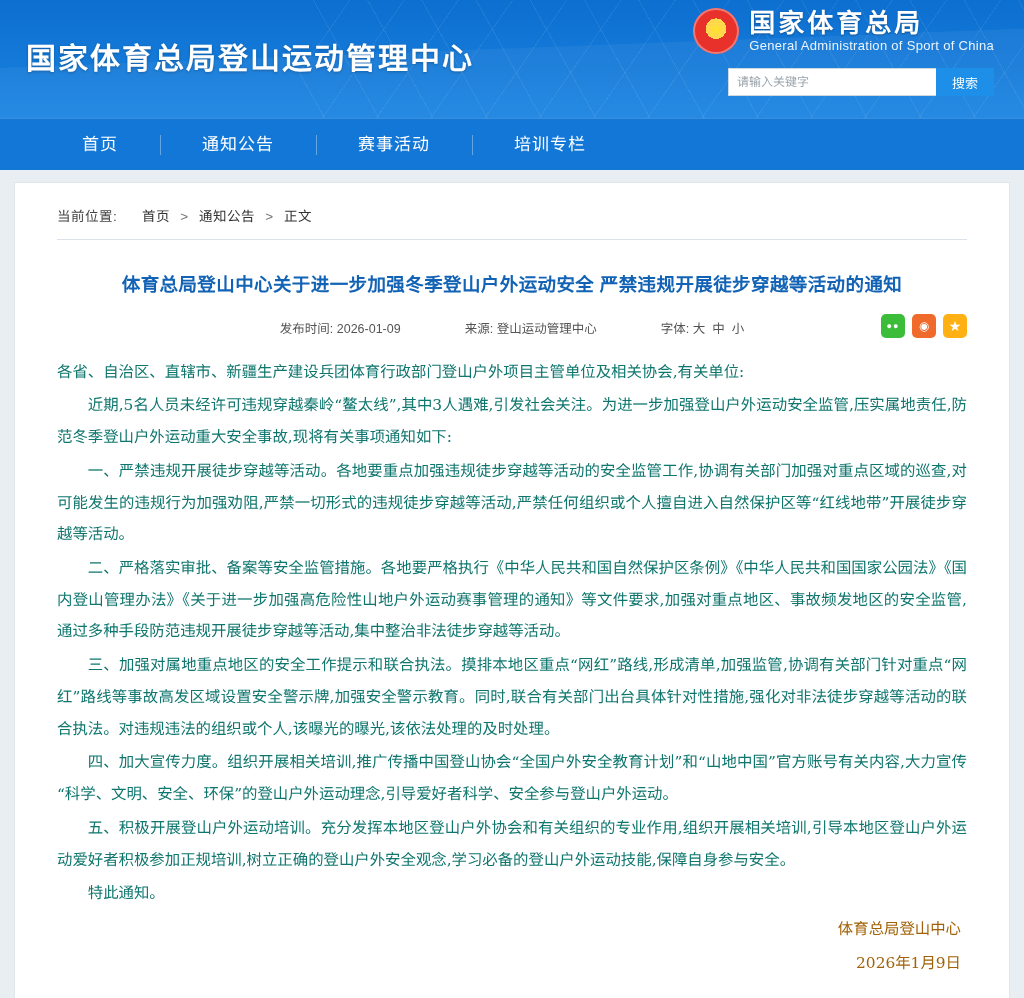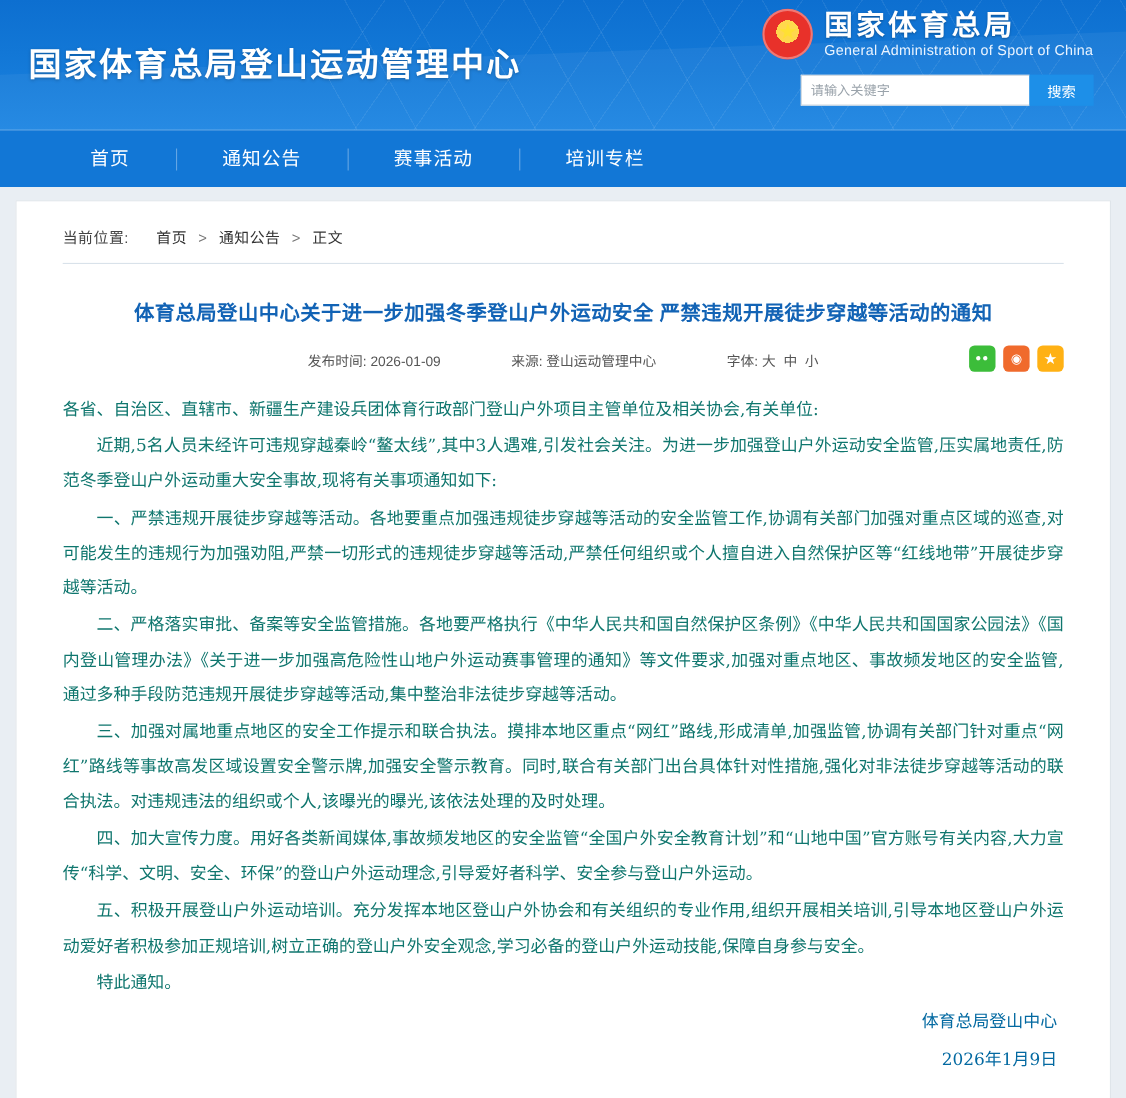--- a/index.html
+++ b/index.html
@@ -230,21 +230,21 @@
     line-height: 2.06;
     color: #0f766e;
     text-align: justify;
     text-justify: inter-ideograph;
   }
   .article p.indent { text-indent: 2em; }
   .sign {
     text-align: right;
     font-size: 15.4px;
     line-height: 2.06;
-    color: #0369a1;
+    color: #a16207;
     margin: 4px 0 0 0;
     padding-right: 6px;
   }
   .sign div { margin-top: 2px; }
 </style>
 </head>
 <body>
 
 <div class="page">
 
@@ -312,21 +312,21 @@
           <i class="fav"></i>
         </div>
       </div>
 
       <div class="article">
         <p>各省、自治区、直辖市、新疆生产建设兵团体育行政部门登山户外项目主管单位及相关协会,有关单位:</p>
         <p class="indent">近期,5名人员未经许可违规穿越秦岭“鳌太线”,其中3人遇难,引发社会关注。为进一步加强登山户外运动安全监管,压实属地责任,防范冬季登山户外运动重大安全事故,现将有关事项通知如下:</p>
         <p class="indent">一、严禁违规开展徒步穿越等活动。各地要重点加强违规徒步穿越等活动的安全监管工作,协调有关部门加强对重点区域的巡查,对可能发生的违规行为加强劝阻,严禁一切形式的违规徒步穿越等活动,严禁任何组织或个人擅自进入自然保护区等“红线地带”开展徒步穿越等活动。</p>
         <p class="indent">二、严格落实审批、备案等安全监管措施。各地要严格执行《中华人民共和国自然保护区条例》《中华人民共和国国家公园法》《国内登山管理办法》《关于进一步加强高危险性山地户外运动赛事管理的通知》等文件要求,加强对重点地区、事故频发地区的安全监管,通过多种手段防范违规开展徒步穿越等活动,集中整治非法徒步穿越等活动。</p>
         <p class="indent">三、加强对属地重点地区的安全工作提示和联合执法。摸排本地区重点“网红”路线,形成清单,加强监管,协调有关部门针对重点“网红”路线等事故高发区域设置安全警示牌,加强安全警示教育。同时,联合有关部门出台具体针对性措施,强化对非法徒步穿越等活动的联合执法。对违规违法的组织或个人,该曝光的曝光,该依法处理的及时处理。</p>
-        <p class="indent">四、加大宣传力度。用好各类新闻媒体,事故频发地区的安全监管“全国户外安全教育计划”和“山地中国”官方账号有关内容,大力宣传“科学、文明、安全、环保”的登山户外运动理念,引导爱好者科学、安全参与登山户外运动。</p>
+        <p class="indent">四、加大宣传力度。组织开展相关培训,推广传播中国登山协会“全国户外安全教育计划”和“山地中国”官方账号有关内容,大力宣传“科学、文明、安全、环保”的登山户外运动理念,引导爱好者科学、安全参与登山户外运动。</p>
         <p class="indent">五、积极开展登山户外运动培训。充分发挥本地区登山户外协会和有关组织的专业作用,组织开展相关培训,引导本地区登山户外运动爱好者积极参加正规培训,树立正确的登山户外安全观念,学习必备的登山户外运动技能,保障自身参与安全。</p>
         <p class="indent">特此通知。</p>
 
         <div class="sign">
           <div>体育总局登山中心</div>
           <div>2026年1月9日</div>
         </div>
       </div>
 
     </div>

